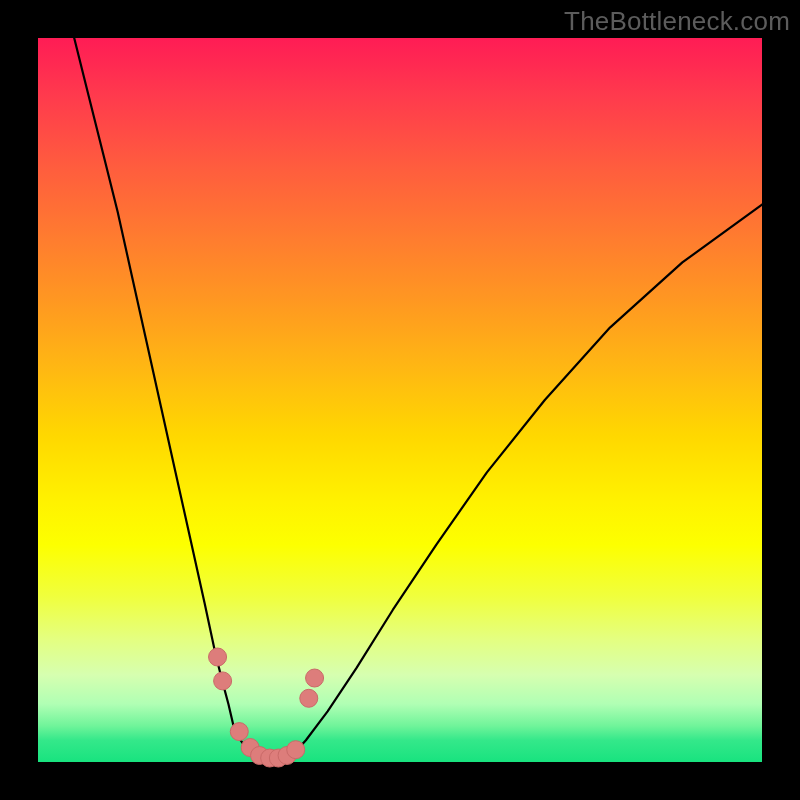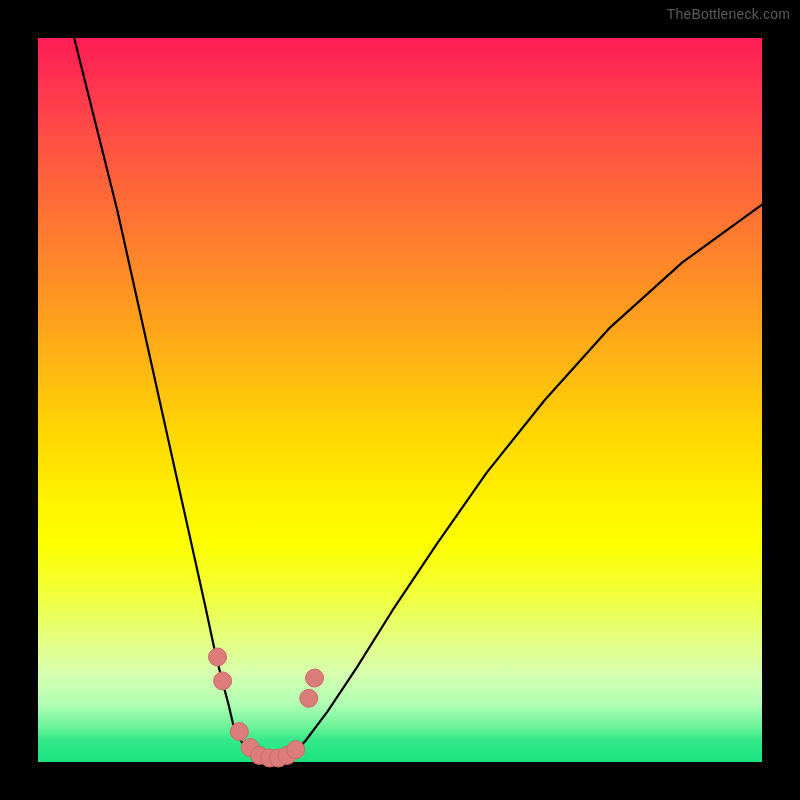--- a/index.html
+++ b/index.html
@@ -44,21 +44,21 @@
       #70f49a 95%,
       #34e88a 97%,
       #18e37f 100%
     );
   }
   .watermark {
     position: absolute;
     top: 6px;
     right: 10px;
     color: #5c5c5c;
-    font-size: 14px;
+    font-size: 26px;
     font-weight: 500;
     letter-spacing: 0.2px;
     user-select: none;
   }
   svg.curves {
     position: absolute;
     left: 0;
     top: 0;
     width: 724px;
     height: 724px;

